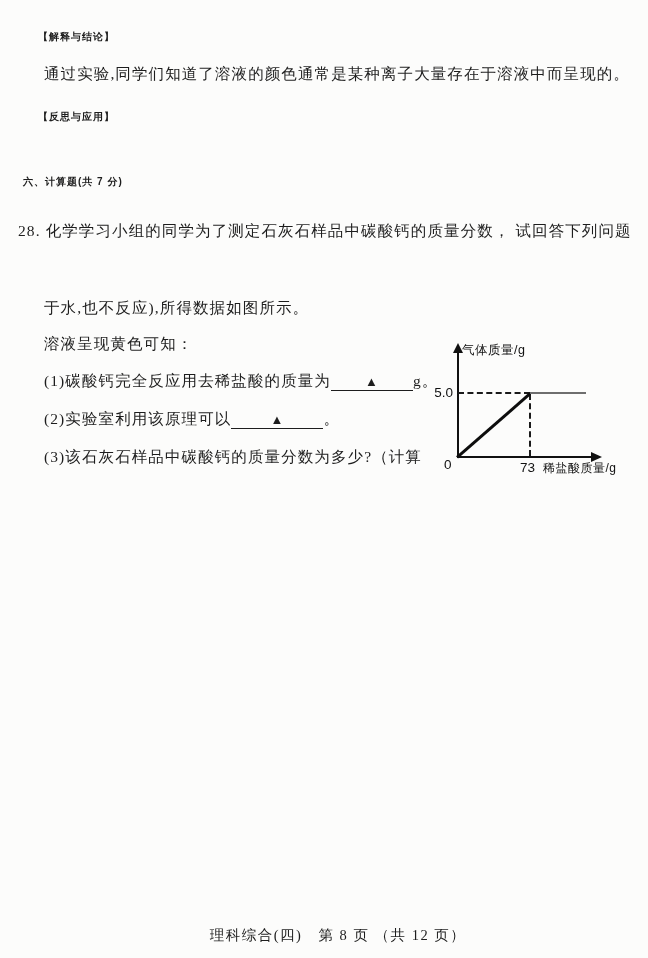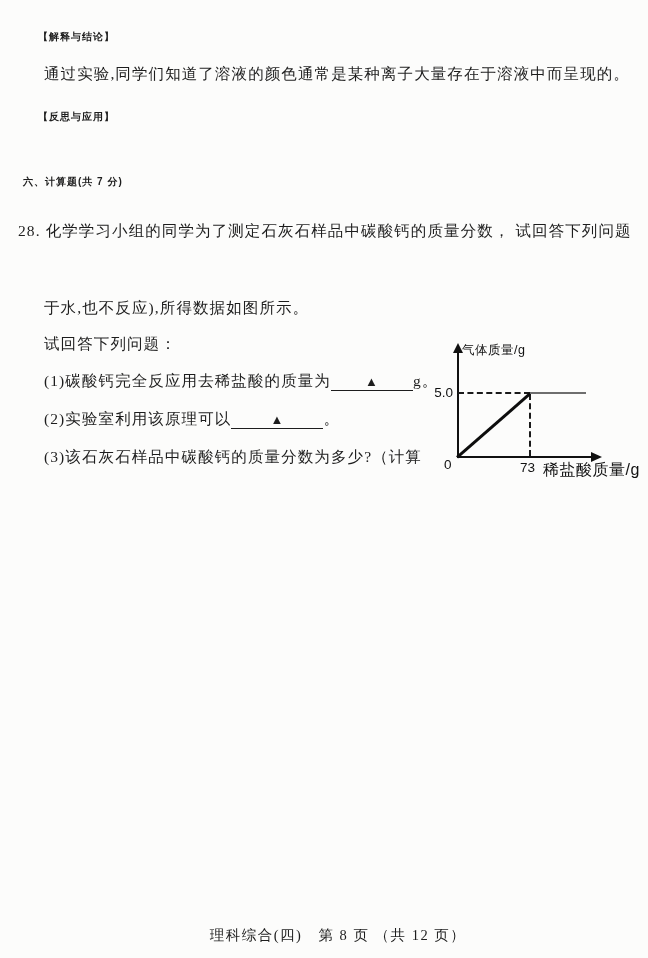--- a/index.html
+++ b/index.html
@@ -40,21 +40,21 @@
     border-left:11px solid #111;}
   .dash-h{position:absolute;left:32px;top:56px;width:72px;height:0;border-top:2px dashed #1a1a1a;}
   .dash-v{position:absolute;left:103px;top:58px;width:0;height:62px;border-left:2px dashed #1a1a1a;}
   .rise{position:absolute;left:31px;top:119.6px;width:97px;height:2.8px;background:#0d0d0d;
     transform-origin:0 50%;transform:rotate(-41.2deg);}
   .plateau{position:absolute;left:104px;top:56.4px;width:56px;height:1.6px;background:#6e6e6e;}
   .ylab{left:36px;top:6px;font-size:12.5px;letter-spacing:0.5px;}
   .ytick{left:0px;top:49px;width:27px;text-align:right;font-size:13.5px;}
   .origin{left:18px;top:121px;font-size:13.5px;}
   .xtick{left:94px;top:124px;font-size:13.5px;}
-  .xlab{left:117px;top:124px;font-size:16px;letter-spacing:0.5px;}
+  .xlab{left:117px;top:124px;font-size:12px;letter-spacing:0.5px;}
 </style>
 </head>
 <body>
 
 <div class="page">
 
   <p class="abs hei" style="left:38px;top:27px">【解释与结论】</p>
 
   <p class="abs body" style="left:44px;top:64px">通过实验,同学们知道了溶液的颜色通常是某种离子大量存在于溶液中而呈现的。</p>
 
@@ -64,21 +64,21 @@
   <p class="abs hei" style="left:23px;top:172px">六、计算题(共 7 分)</p>
 
   <p class="abs body" style="left:18px;top:221px">
     <span>28.</span>
     <span>化学学习小组的同学为了测定石灰石样品中碳酸钙的质量分数， 试回答下列问题</span>
   </p>
 
 
   <p class="abs body" style="left:44px;top:298px">于水,也不反应),所得数据如图所示。</p>
 
-  <p class="abs body" style="left:44px;top:334px">试回答下列问题：</p>
+  <p class="abs body" style="left:44px;top:334px">溶液呈现黄色可知：</p>
 
   <p class="abs body" style="left:44px;top:371px">
     <span>(1)碳酸钙完全反应用去稀盐酸的质量为</span><span class="blank w82">▲</span><span>g。</span>
   </p>
 
   <p class="abs body" style="left:44px;top:409px">
     <span>(2)实验室利用该原理可以</span><span class="blank w92">▲</span><span>。</span>
   </p>
 
   <p class="abs body" style="left:44px;top:447px">(3)该石灰石样品中碳酸钙的质量分数为多少?（计算</p>

